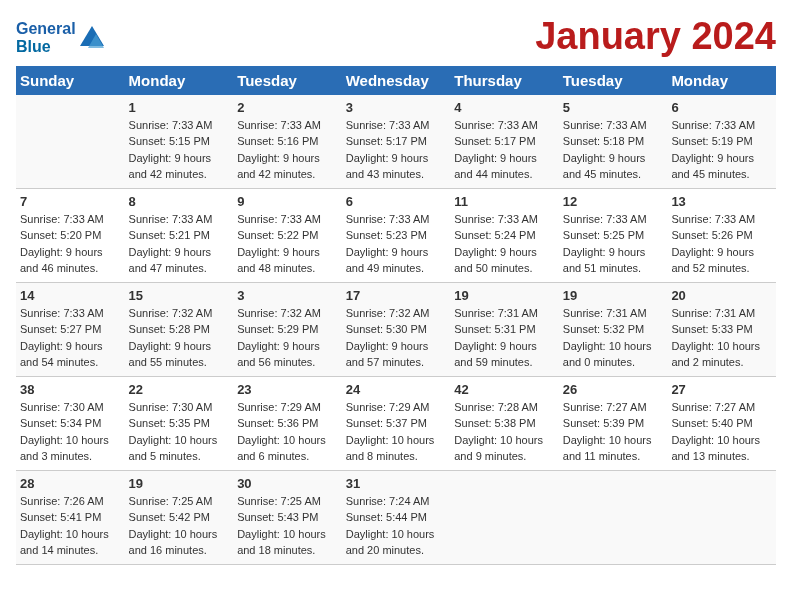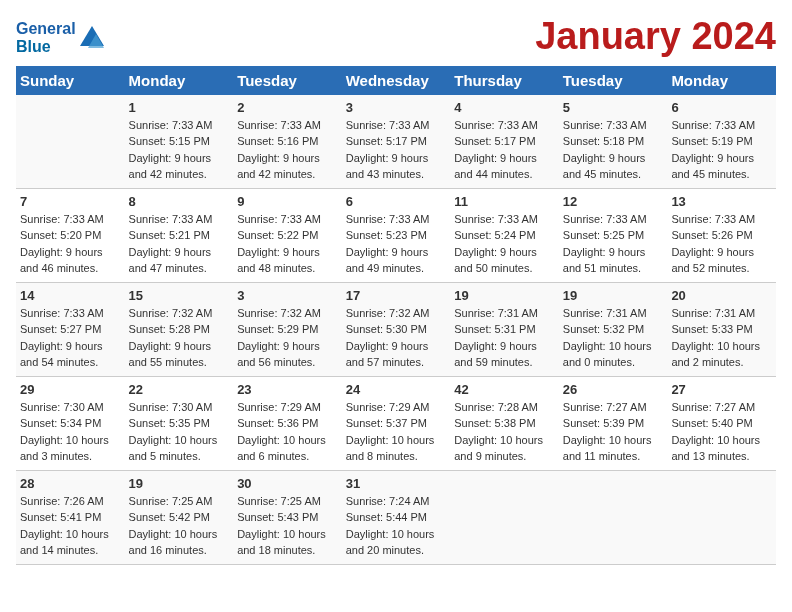--- a/index.html
+++ b/index.html
@@ -204,21 +204,21 @@
           <span class="day-num">19</span>
           <div class="cell-content">Sunrise: 7:31 AM<br>Sunset: 5:32 PM<br>Daylight: 10 hours and 0 minutes.</div>
         </td>
         <td>
           <span class="day-num">20</span>
           <div class="cell-content">Sunrise: 7:31 AM<br>Sunset: 5:33 PM<br>Daylight: 10 hours and 2 minutes.</div>
         </td>
       </tr>
       <tr>
         <td>
-          <span class="day-num">29</span>
+          <span class="day-num">38</span>
           <div class="cell-content">Sunrise: 7:30 AM<br>Sunset: 5:34 PM<br>Daylight: 10 hours and 3 minutes.</div>
         </td>
         <td>
           <span class="day-num">22</span>
           <div class="cell-content">Sunrise: 7:30 AM<br>Sunset: 5:35 PM<br>Daylight: 10 hours and 5 minutes.</div>
         </td>
         <td>
           <span class="day-num">23</span>
           <div class="cell-content">Sunrise: 7:29 AM<br>Sunset: 5:36 PM<br>Daylight: 10 hours and 6 minutes.</div>
         </td>

